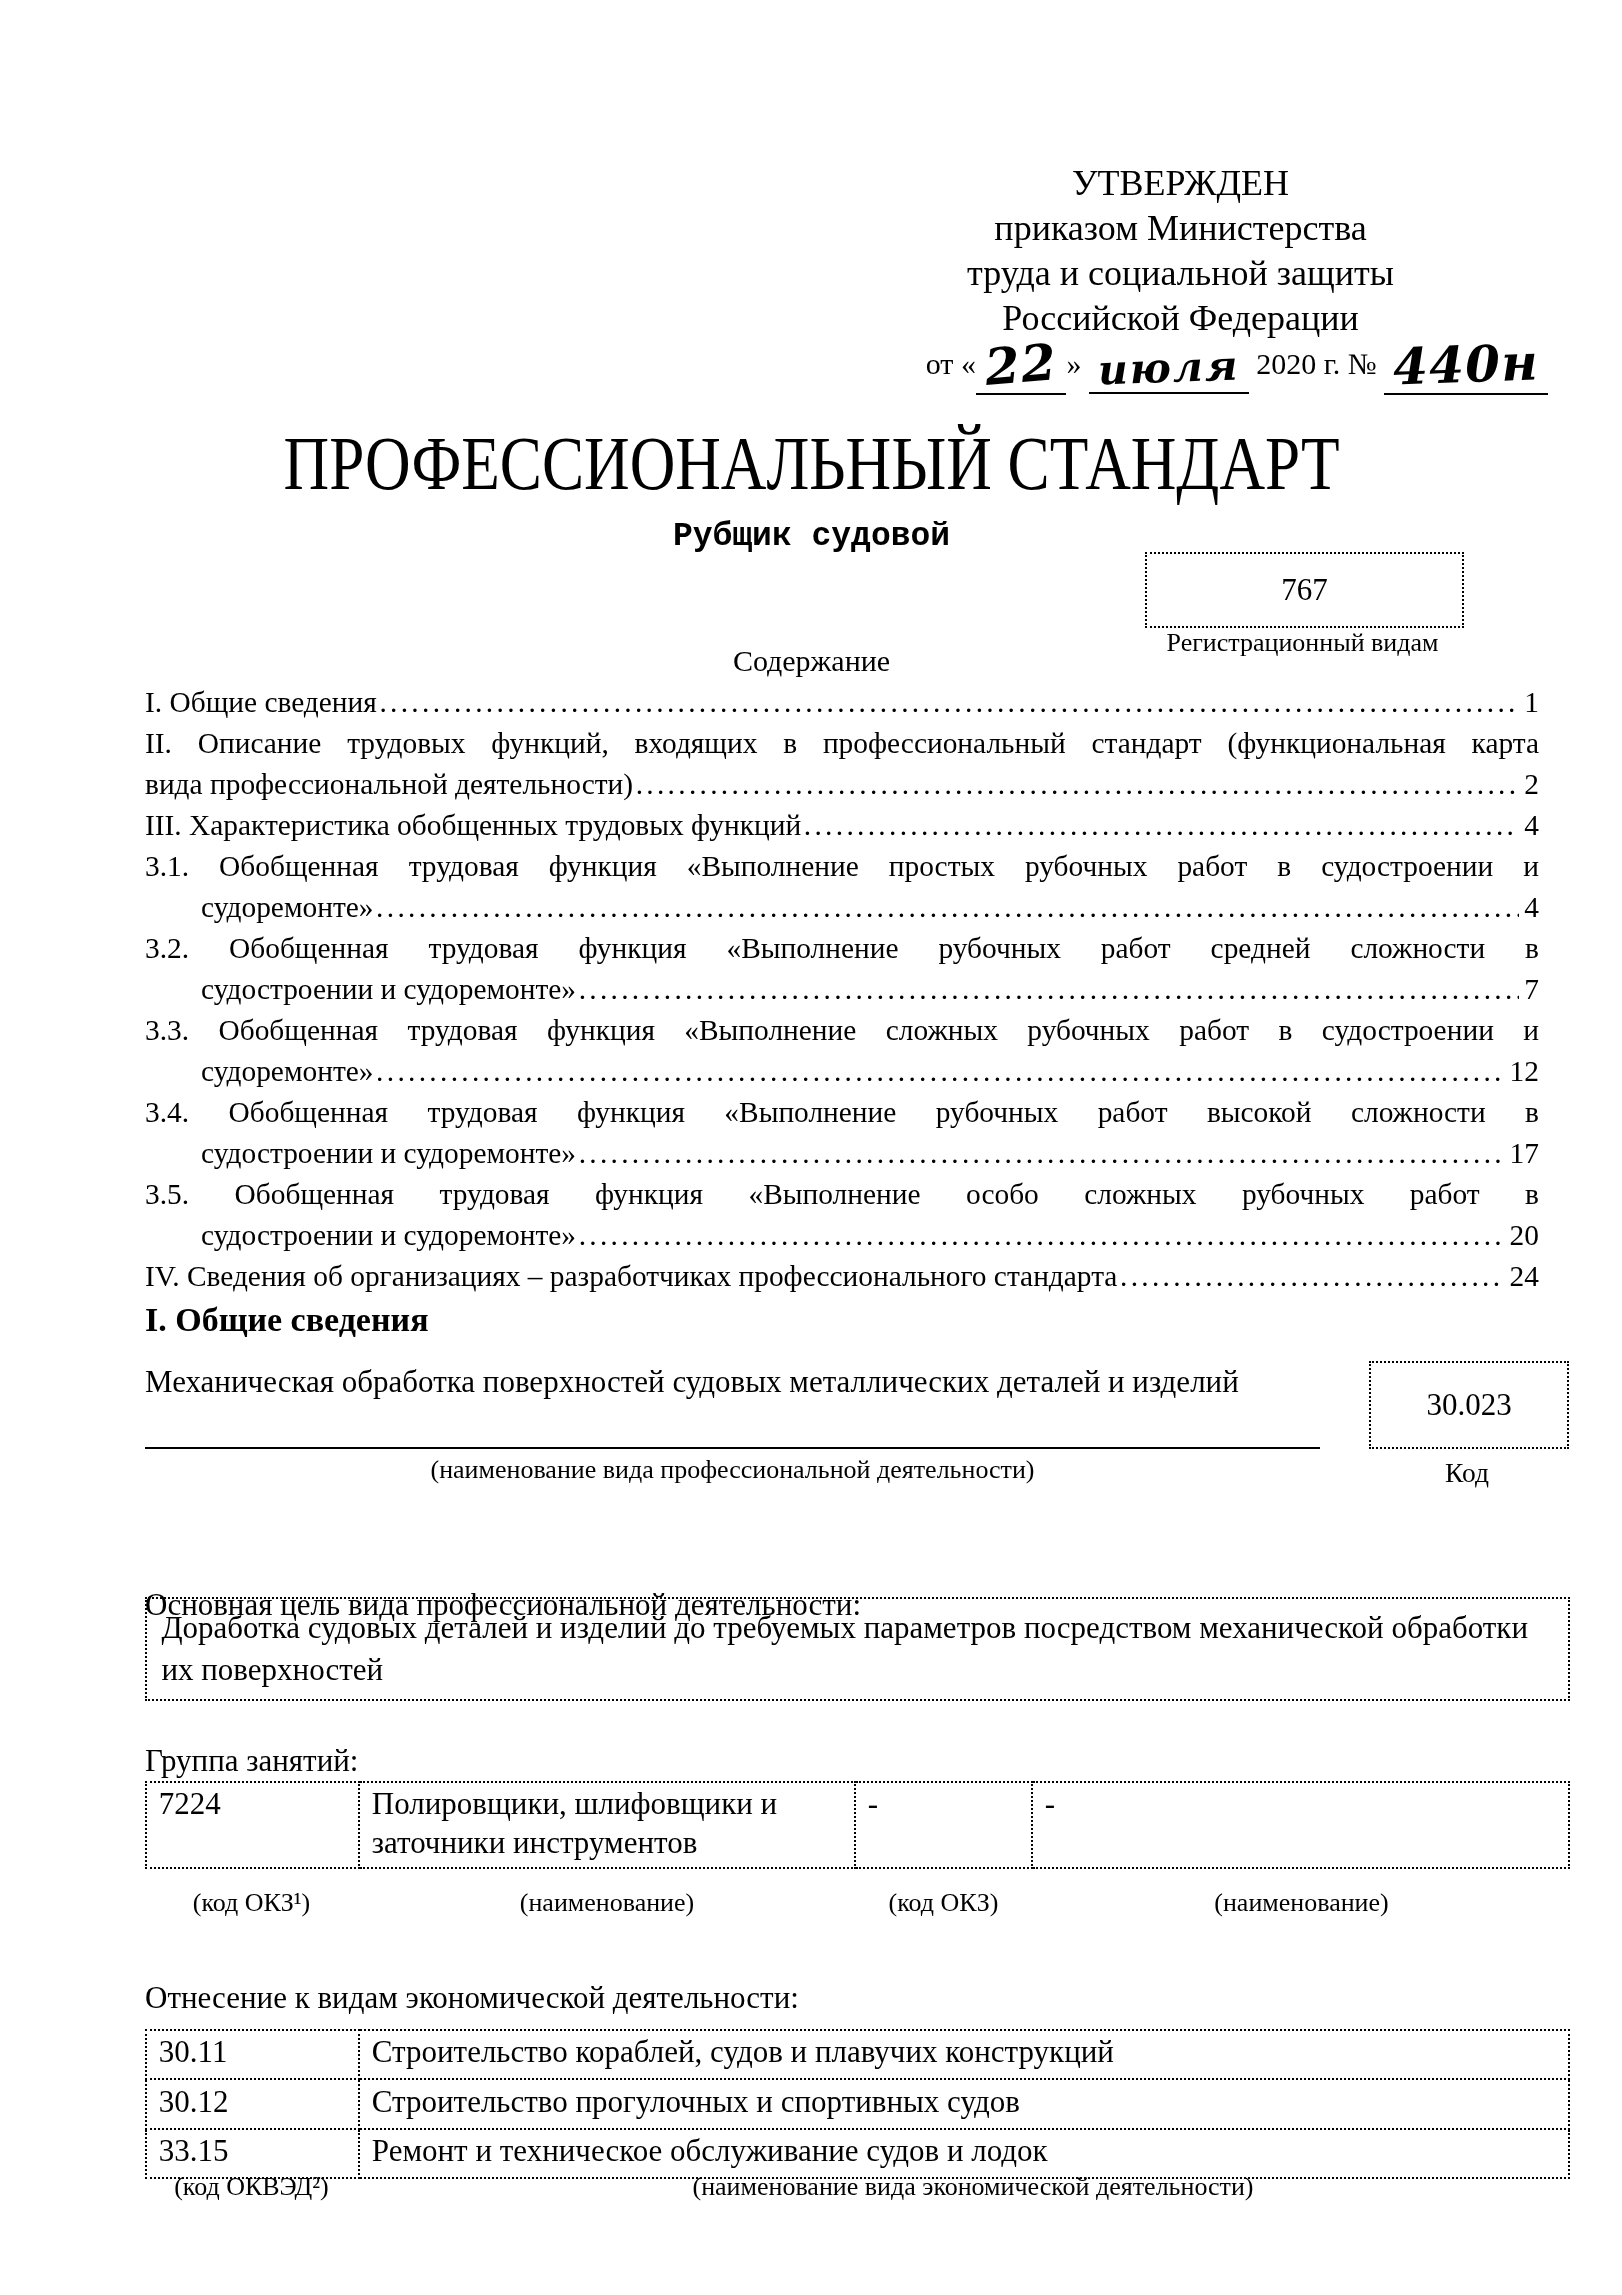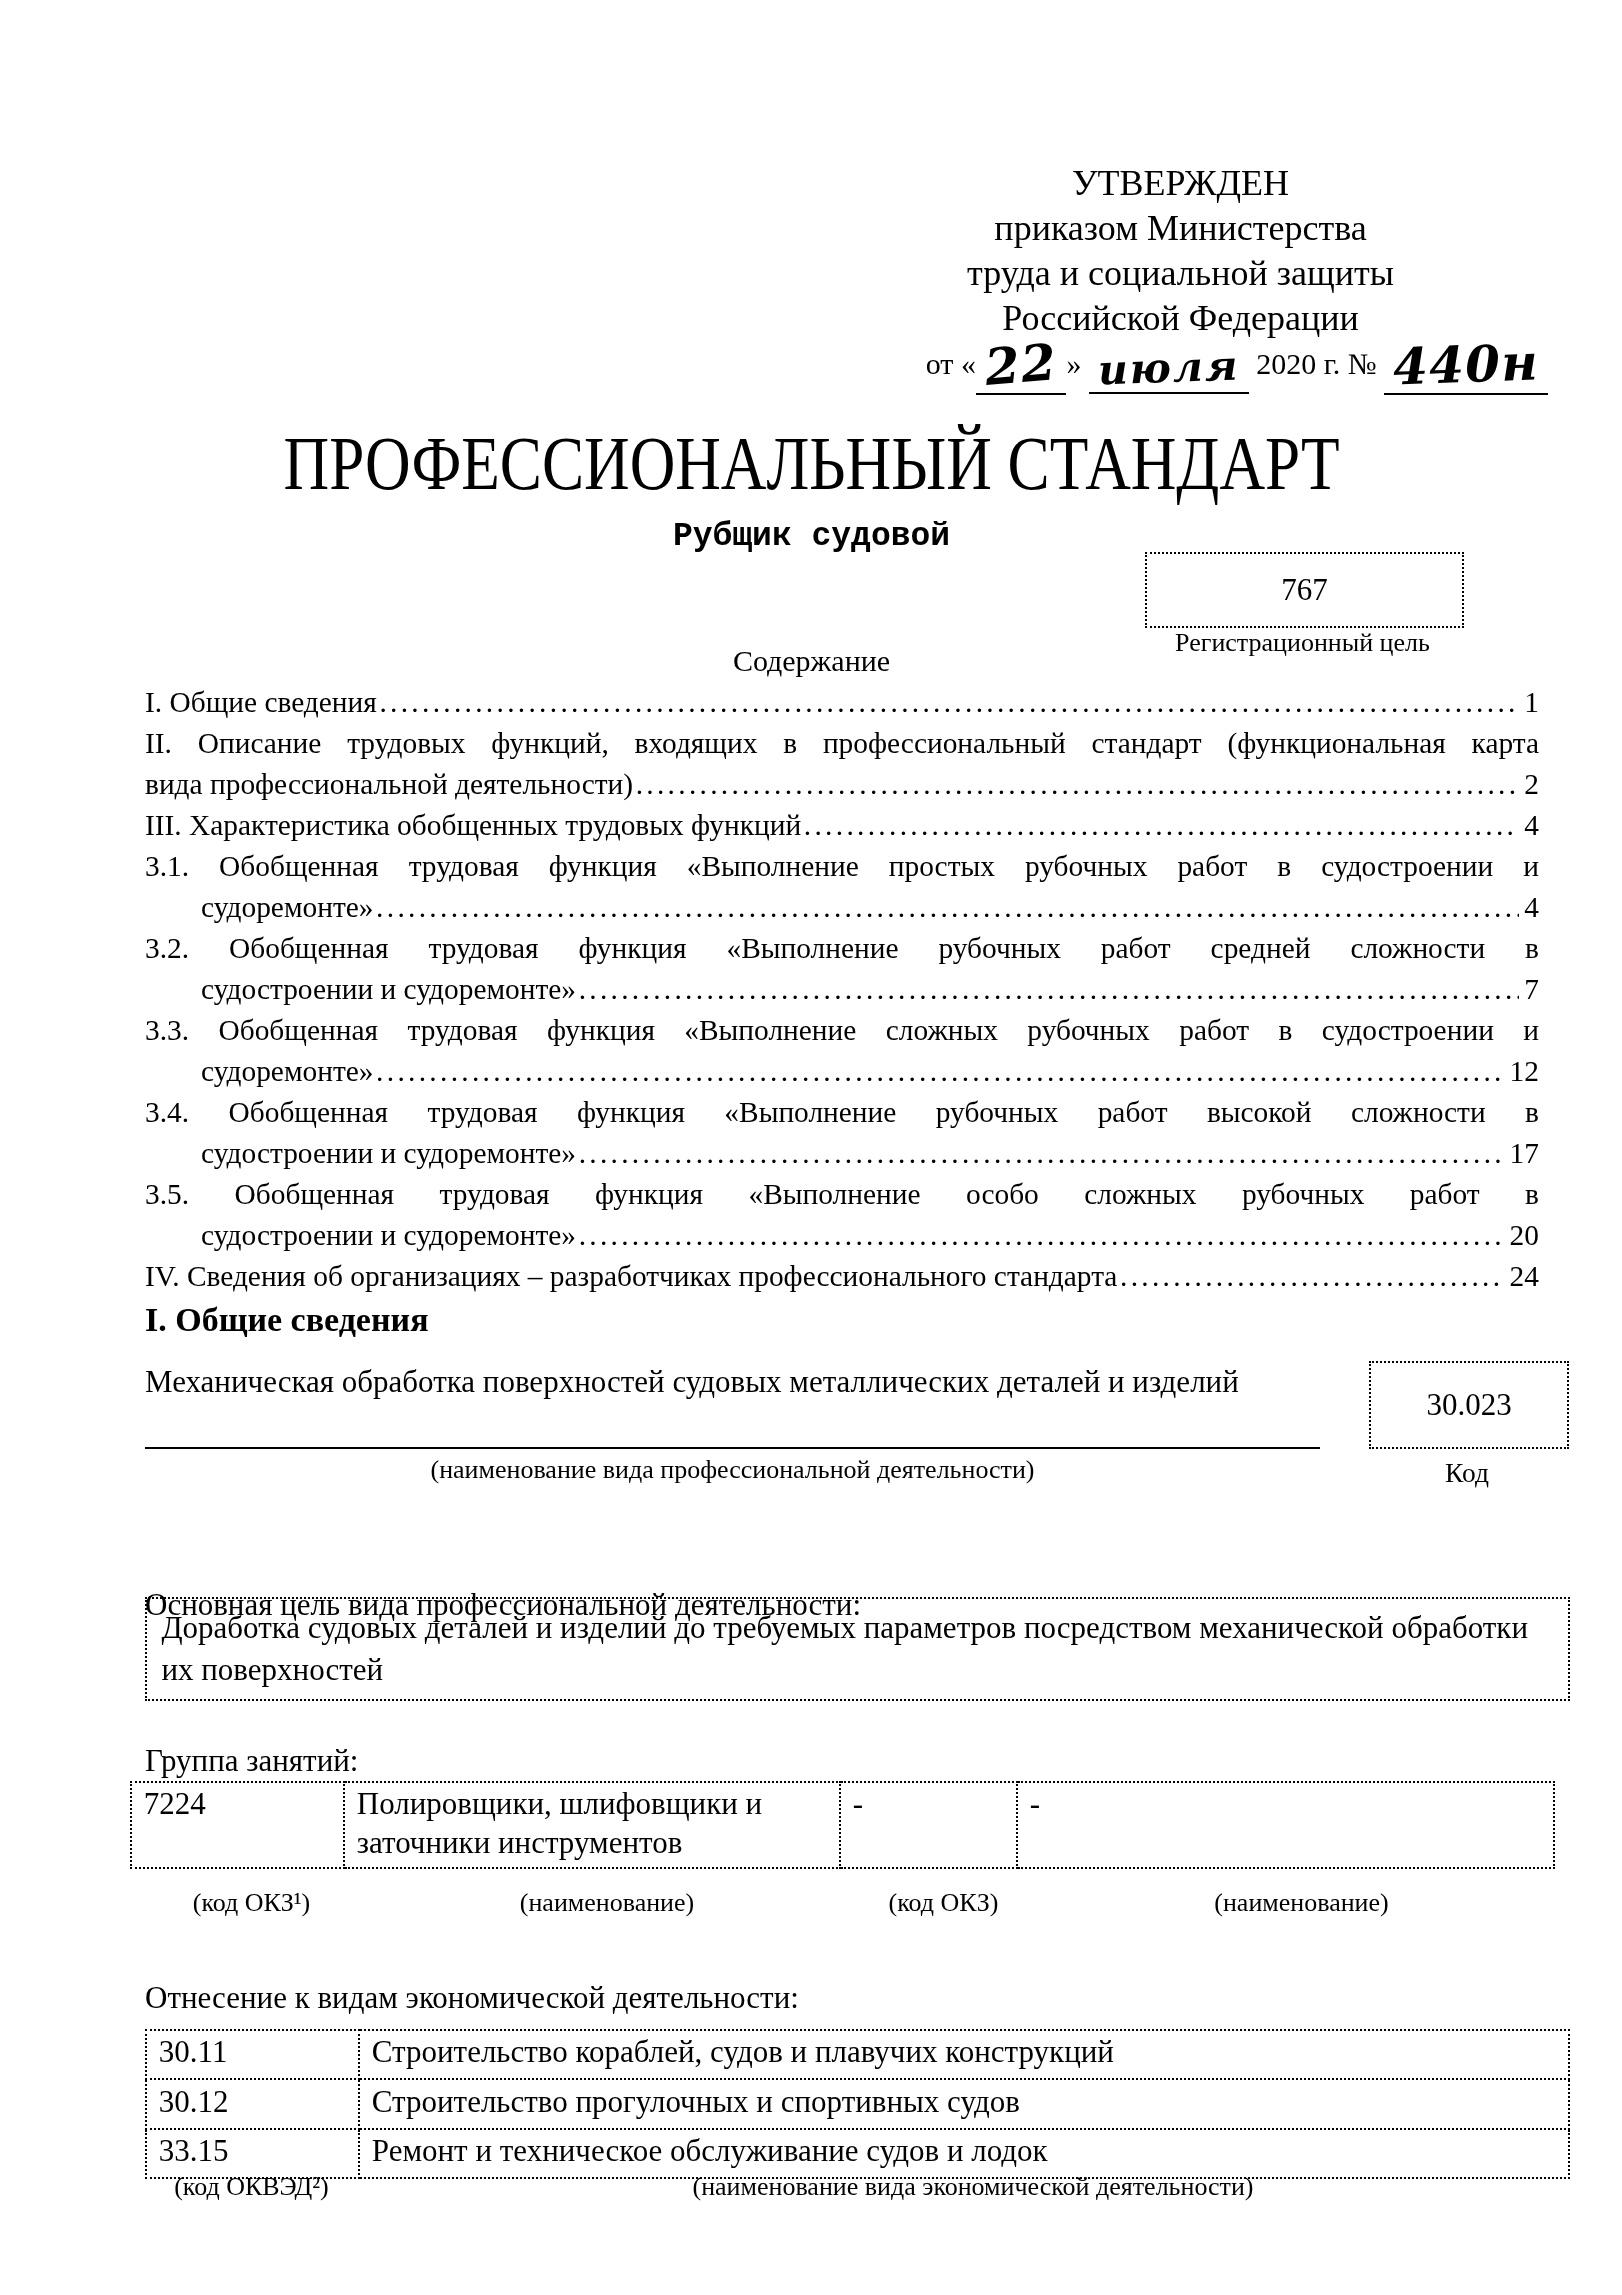--- a/index.html
+++ b/index.html
@@ -64,21 +64,21 @@
   .code-label{left:1369px;top:1457px;width:196px;text-align:center;font-size:27.5px;}
 
   .goal-label{left:145px;top:1539px;font-size:31px;margin-top:48px;}
   .goal-box{left:145px;top:1597px;width:1425px;border:2px dotted #000;
             box-sizing:border-box;padding:7.9px 14.4px;font-size:31px;line-height:42px;}
 
   .group-label{left:145px;top:1743px;font-size:31px;}
   table.doc-table{border-collapse:collapse;table-layout:fixed;font-size:31px;}
   table.doc-table td{border:2px dotted #000;vertical-align:top;
                      padding:1.3px 11.8px 5.2px;line-height:39px;overflow:hidden;}
-  .t1{left:130px;top:1781px;width:1425px;}
+  .t1{left:145px;top:1781px;width:1425px;}
   .t2{left:145px;top:2029px;width:1425px;}
   .t2 td{height:41px;}
   .cap{position:absolute;text-align:center;font-size:26px;}
   .cap-t1{top:1888px;}
   .cap-t2{top:2172px;}
   .eco-label{left:145px;top:1980px;font-size:31px;}
 </style>
 </head>
 <body>
 
@@ -96,21 +96,21 @@
     <span>2020 г. №</span>
     <span class="blank"><span class="hand hand-num">440н</span></span>
   </div>
 
   <div class="abs doc-title">ПРОФЕССИОНАЛЬНЫЙ СТАНДАРТ</div>
   <div class="abs doc-subtitle">Рубщик судовой</div>
 
   <div class="abs reg-box">
     <span>767</span>
   </div>
-  <div class="abs reg-label">Регистрационный цель</div>
+  <div class="abs reg-label">Регистрационный видам</div>
 
   <div class="abs toc-heading">Содержание</div>
   <div class="abs toc">
     <div class="toc-line">
       <span class="toc-text">I. Общие сведения</span>
       <span class="dots"></span>
       <span class="pg">1</span>
     </div>
     <div class="toc-jline">II. Описание трудовых функций, входящих в профессиональный стандарт (функциональная карта</div>
     <div class="toc-line">

